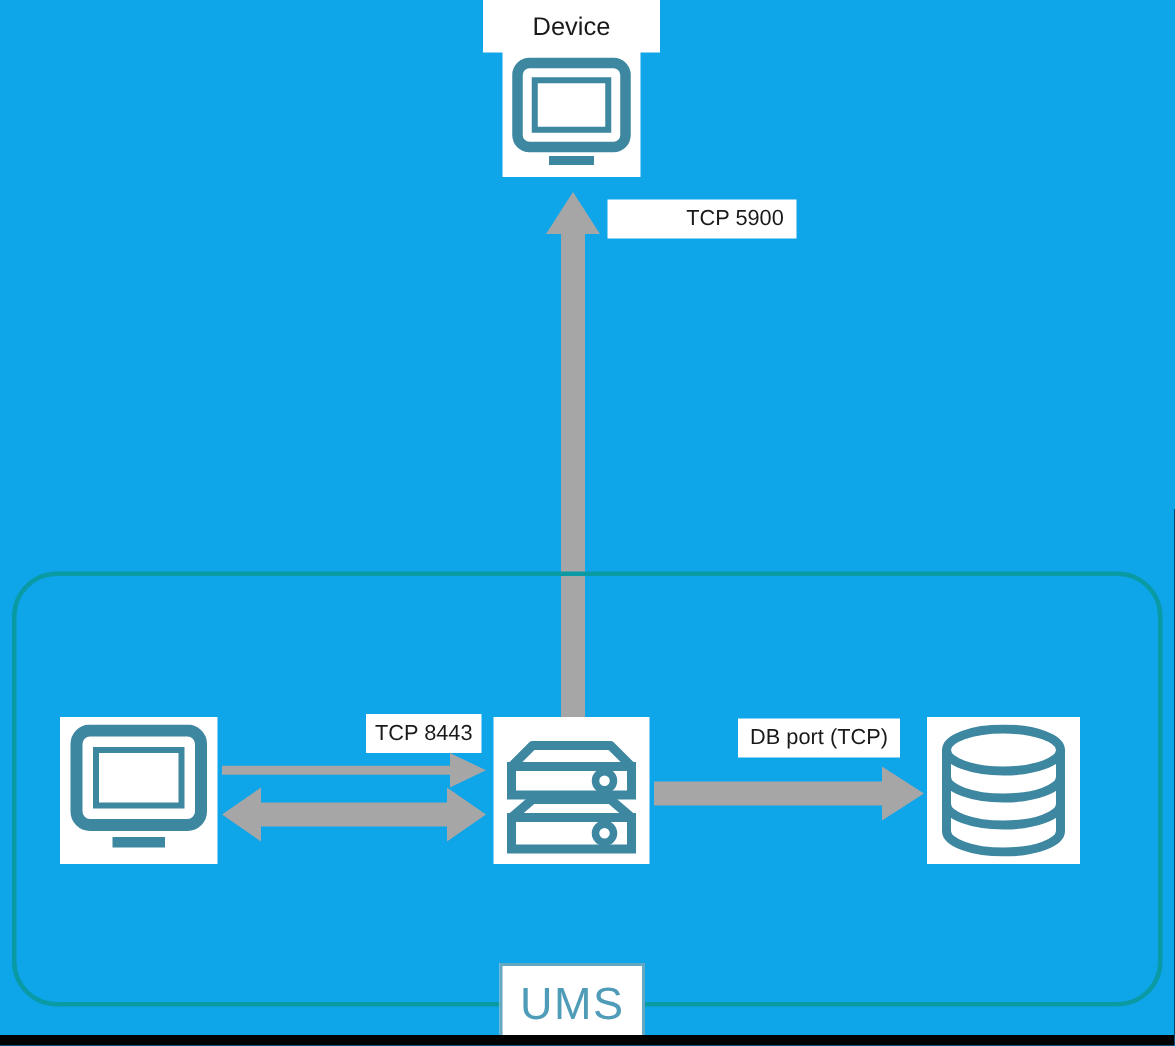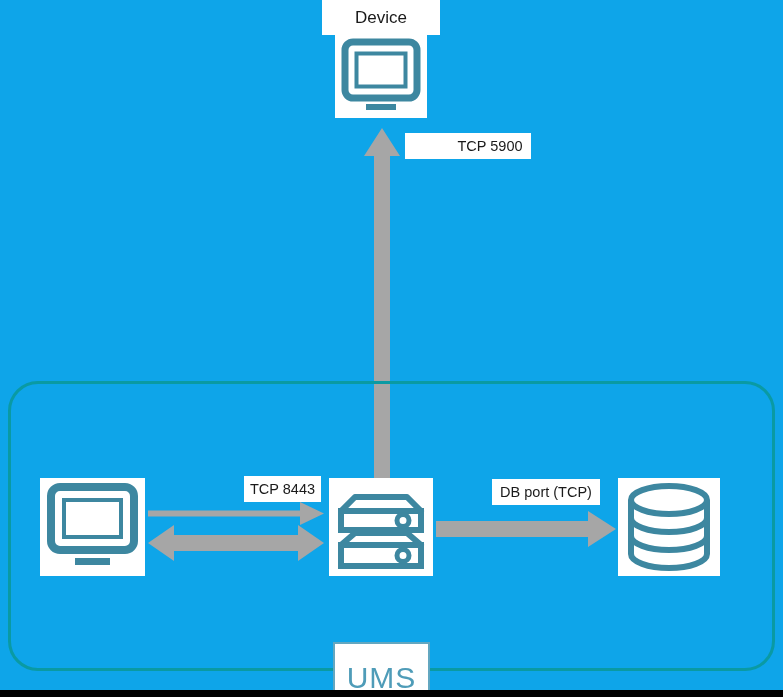--- a/index.html
+++ b/index.html
@@ -86,21 +86,21 @@
   #ums-badge {
     position: absolute;
     left: 333px;
     top: 642px;
     width: 97px;
     height: 55px;
     background: #ffffff;
     border: 2px solid #63a7c0;
     box-sizing: border-box;
     display: flex;
-    align-items: flex-end;
+    align-items: center;
     justify-content: center;
     color: #4f9cb8;
     font-size: 30px;
     letter-spacing: 1px;
   }
 
   
   .arrow-svg { position: absolute; display: block; }
 
   

